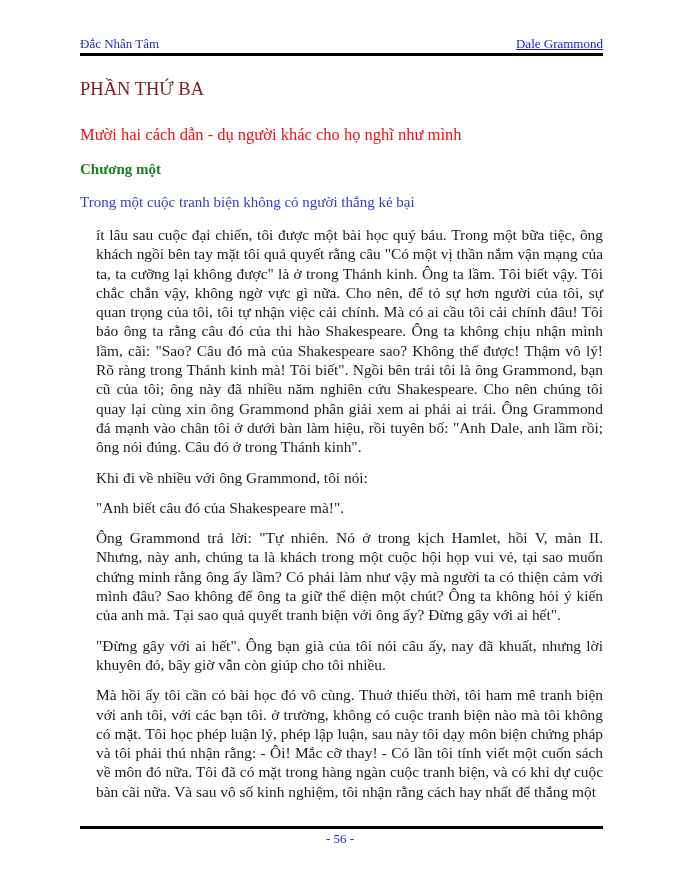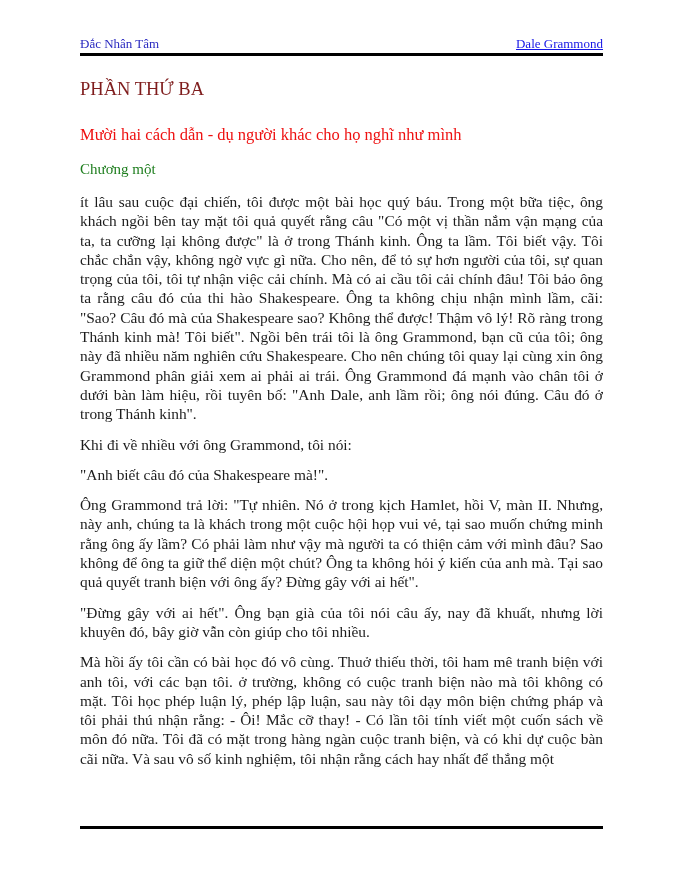--- a/index.html
+++ b/index.html
@@ -60,32 +60,32 @@
     margin: 25px 0 0 0;
     font-size: 16.5px;
     line-height: 19px;
     font-weight: normal;
     color: #ee1111;
   }
   .chapter-label {
     margin: 17px 0 0 0;
     font-size: 15px;
     line-height: 17px;
-    font-weight: normal;
+    font-weight: bold;
     color: #1e7e1e;
   }
   .chapter-title {
     margin: 16px 0 0 0;
     font-size: 15px;
     line-height: 17px;
     font-weight: normal;
     color: #3a3acd;
   }
   .body-text p {
-    margin: 11px 0 0 0;
+    margin: 11px 0 0 16px;
     font-size: 15.4px;
     line-height: 19.3px;
     text-align: justify;
     color: #1c1c1c;
   }
   .body-text p:first-child {
     margin-top: 14px;
   }
   .footer-rule {
     position: absolute;
@@ -119,28 +119,30 @@
     </div>
 
     <div class="header-rule"></div>
 
     <h1 class="part-title">PHẦN THỨ BA</h1>
 
     <h2 class="part-subtitle">Mười hai cách dẫn - dụ người khác cho họ nghĩ như mình</h2>
 
     <h3 class="chapter-label">Chương một</h3>
 
+    <h3 class="chapter-title">Trong một cuộc tranh biện không có người thắng kẻ bại</h3>
 
     <div class="body-text">
       <p>ít lâu sau cuộc đại chiến, tôi được một bài học quý báu. Trong một bữa tiệc, ông khách ngồi bên tay mặt tôi quả quyết rằng câu "Có một vị thần nắm vận mạng của ta, ta cưỡng lại không được" là ở trong Thánh kinh. Ông ta lầm. Tôi biết vậy. Tôi chắc chắn vậy, không ngờ vực gì nữa. Cho nên, để tỏ sự hơn người của tôi, sự quan trọng của tôi, tôi tự nhận việc cải chính. Mà có ai cầu tôi cải chính đâu! Tôi bảo ông ta rằng câu đó của thi hào Shakespeare. Ông ta không chịu nhận mình lầm, cãi: "Sao? Câu đó mà của Shakespeare sao? Không thể được! Thậm vô lý! Rõ ràng trong Thánh kinh mà! Tôi biết". Ngồi bên trái tôi là ông Grammond, bạn cũ của tôi; ông này đã nhiều năm nghiên cứu Shakespeare. Cho nên chúng tôi quay lại cùng xin ông Grammond phân giải xem ai phải ai trái. Ông Grammond đá mạnh vào chân tôi ở dưới bàn làm hiệu, rồi tuyên bố: "Anh Dale, anh lầm rồi; ông nói đúng. Câu đó ở trong Thánh kinh".</p>
       <p>Khi đi về nhiều với ông Grammond, tôi nói:</p>
       <p>"Anh biết câu đó của Shakespeare mà!".</p>
       <p>Ông Grammond trả lời: "Tự nhiên. Nó ở trong kịch Hamlet, hồi V, màn II. Nhưng, này anh, chúng ta là khách trong một cuộc hội họp vui vẻ, tại sao muốn chứng minh rằng ông ấy lầm? Có phải làm như vậy mà người ta có thiện cảm với mình đâu? Sao không để ông ta giữ thể diện một chút? Ông ta không hỏi ý kiến của anh mà. Tại sao quả quyết tranh biện với ông ấy? Đừng gây với ai hết".</p>
       <p>"Đừng gây với ai hết". Ông bạn già của tôi nói câu ấy, nay đã khuất, nhưng lời khuyên đó, bây giờ vẫn còn giúp cho tôi nhiều.</p>
       <p>Mà hồi ấy tôi cần có bài học đó vô cùng. Thuở thiếu thời, tôi ham mê tranh biện với anh tôi, với các bạn tôi. ở trường, không có cuộc tranh biện nào mà tôi không có mặt. Tôi học phép luận lý, phép lập luận, sau này tôi dạy môn biện chứng pháp và tôi phải thú nhận rằng: - Ôi! Mắc cỡ thay! - Có lần tôi tính viết một cuốn sách về môn đó nữa. Tôi đã có mặt trong hàng ngàn cuộc tranh biện, và có khi dự cuộc bàn cãi nữa. Và sau vô số kinh nghiệm, tôi nhận rằng cách hay nhất để thắng một</p>
     </div>
 
   </div>
 
   <div class="footer-rule"></div>
 
+  <div class="page-number">- 56 -</div>
 
 </div>
 
 </body></html>

